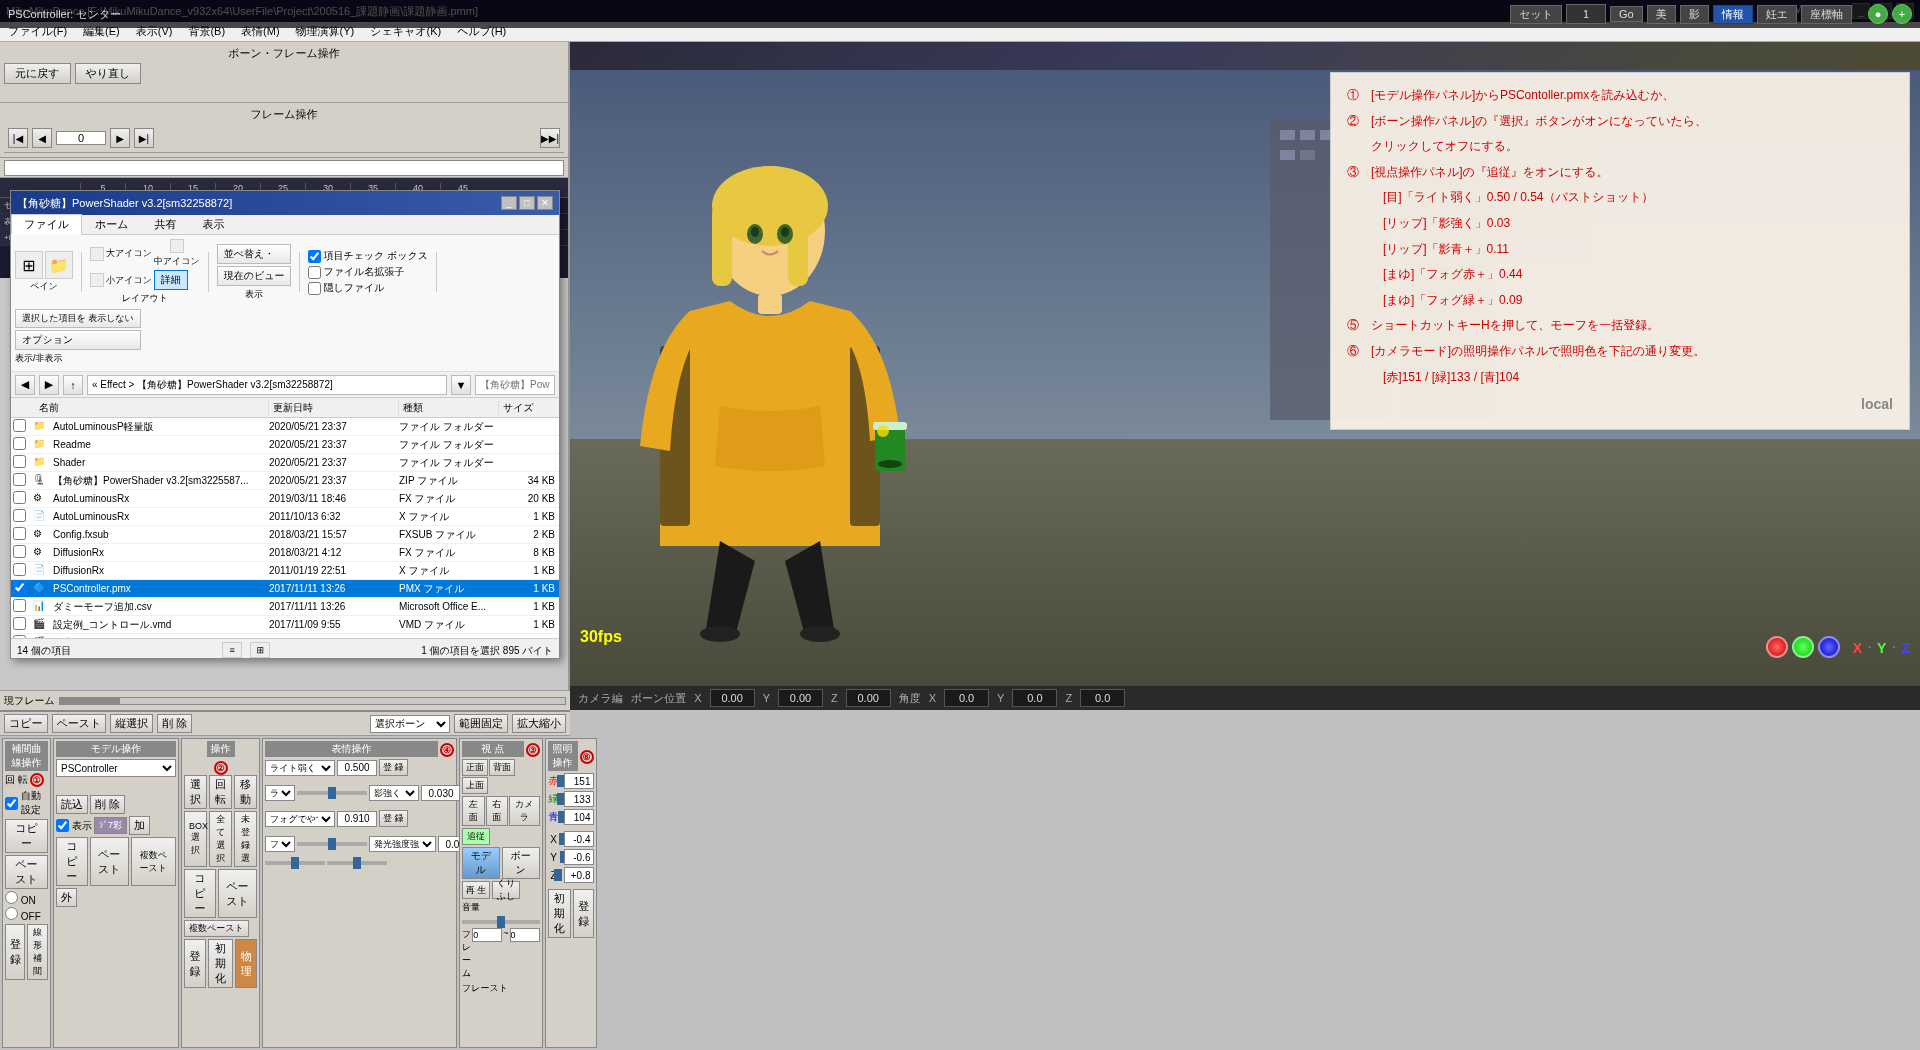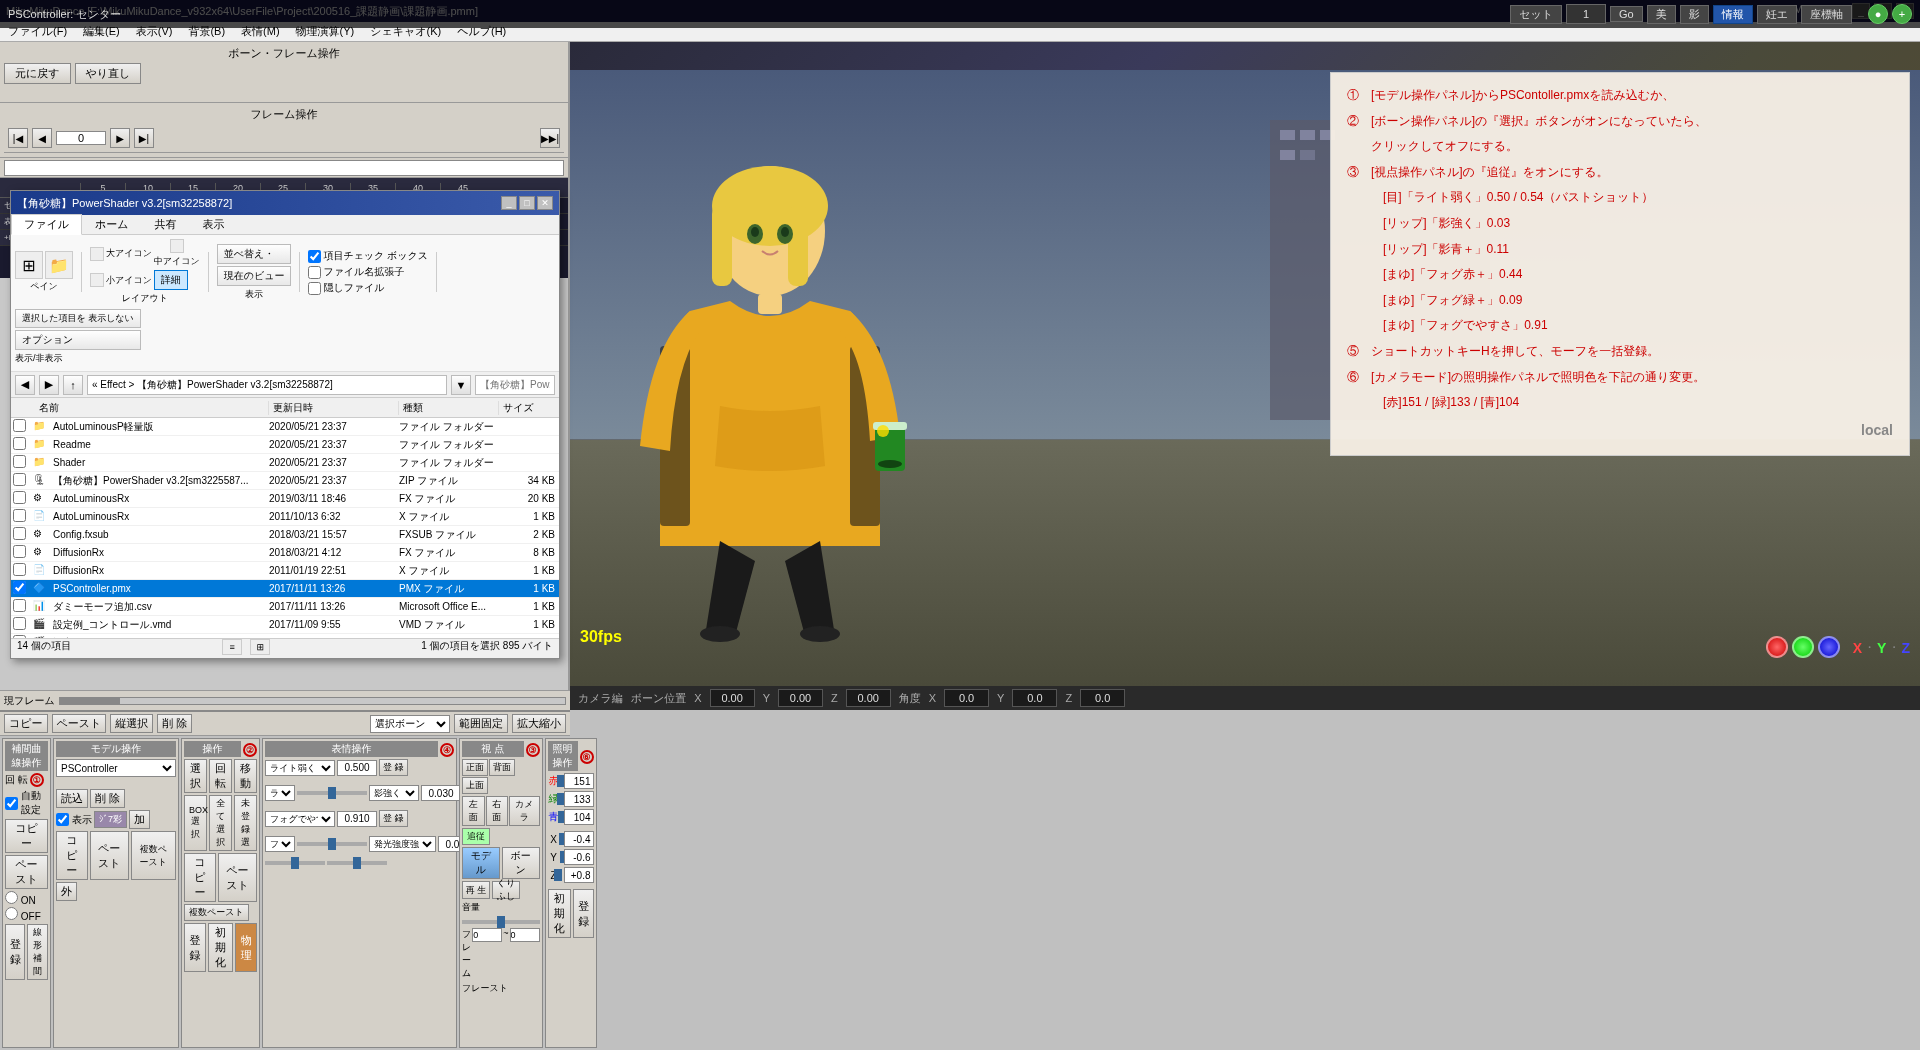--- a/index.html
+++ b/index.html
@@ -322,21 +322,21 @@
     }
     .fe-file-name { flex: 1; }
     .fe-file-date { width: 130px; }
     .fe-file-type { width: 100px; }
     .fe-file-sz { width: 60px; text-align: right; padding-right: 4px; }
     .fe-status-bar {
       height: 20px;
       background: #f0f0f0;
       border-top: 1px solid #ccc;
       display: flex;
-      align-items: flex-start;
+      align-items: flex-end;
       justify-content: space-between;
       padding: 0 6px;
       font-size: 10px;
     }
     .bp-toolbar {
       height: 24px;
       background: #d4d0c8;
       border-bottom: 1px solid #999;
       display: flex;
       align-items: center;
@@ -1072,21 +1072,21 @@
             </div>
           </div>
           <div style="display:flex; gap:2px;">
             <button class="btn btn-small">登 録</button>
             <button class="btn btn-small" style="font-size:9px;">線形補間</button>
           </div>
         </div>
 
         <div class="rp-panel model-op-panel" style="width:170px;">
           <div class="rp-title">モデル操作</div>
-          <div class="panel-row" style="margin-bottom:12px;">
+          <div class="panel-row" style="margin-bottom:18px;">
             <select class="small-select" style="width:120px;">
               <option>PSController</option>
             </select>
           </div>
           <div style="display:flex; gap:2px; margin-bottom:2px;">
             <button class="btn btn-small">読込</button>
             <button class="btn btn-small">削 除</button>
           </div>
           <div style="display:flex; gap:2px; margin-bottom:2px; align-items:center;">
             <label class="checkbox-row">
@@ -1099,21 +1099,21 @@
             <button class="btn btn-small">コピー</button>
             <button class="btn btn-small">ペースト</button>
             <button class="btn btn-small" style="font-size:9px;">複数ペースト</button>
           </div>
           <div style="display:flex; gap:2px; margin-bottom:2px;">
             <button class="btn btn-small">外</button>
           </div>
         </div>
 
         <div class="rp-panel bone-panel" style="width:110px;">
-          <div style="display:flex; align-items:center; justify-content:flex-end; gap:2px;">
+          <div style="display:flex; align-items:center; justify-content:flex-end; gap:2px;flex-direction:column;">
             <div class="rp-title" style="flex:1;">操作</div>
             <span class="num-badge" style="border-color:#c00; color:#c00;">②</span>
           </div>
           <div style="display:flex; gap:2px; margin-bottom:2px;">
             <button class="btn btn-small">選 択</button>
             <button class="btn btn-small">回 転</button>
             <button class="btn btn-small">移 動</button>
           </div>
           <div style="display:flex; gap:2px; margin-bottom:2px;">
             <button class="btn btn-small" style="font-size:9px;">BOX選択</button>
@@ -1361,21 +1361,20 @@
       <div class="instruction-panel">
         <p>①　[モデル操作パネル]からPSContoller.pmxを読み込むか、</p>
         <p>②　[ボーン操作パネル]の『選択』ボタンがオンになっていたら、</p>
         <p class="instruction-indent">クリックしてオフにする。</p>
         <p>③　[視点操作パネル]の『追従』をオンにする。</p>
         <p class="instruction-indent">　[目]「ライト弱く」0.50 / 0.54（バストショット）</p>
         <p class="instruction-indent">　[リップ]「影強く」0.03</p>
         <p class="instruction-indent">　[リップ]「影青＋」0.11</p>
         <p class="instruction-indent">　[まゆ]「フォグ赤＋」0.44</p>
         <p class="instruction-indent">　[まゆ]「フォグ緑＋」0.09</p>
-        <p class="instruction-indent">　[まゆ]「フォグでやすさ」0.91</p>
         <p>⑤　ショートカットキーHを押して、モーフを一括登録。</p>
         <p>⑥　[カメラモード]の照明操作パネルで照明色を下記の通り変更。</p>
         <p class="instruction-indent">　[赤]151 / [緑]133 / [青]104</p>
         <div style="text-align:right; font-size:14px; color:#888; margin-top:4px;font-weight:bold;">local</div>
       </div>
 
       <div class="color-icons">
         <div class="ci-circle" style="background: radial-gradient(circle, #ff6666, #cc0000);"></div>
         <div class="ci-circle" style="background: radial-gradient(circle, #66ff66, #00cc00);"></div>
         <div class="ci-circle" style="background: radial-gradient(circle, #6666ff, #0000cc);"></div>

